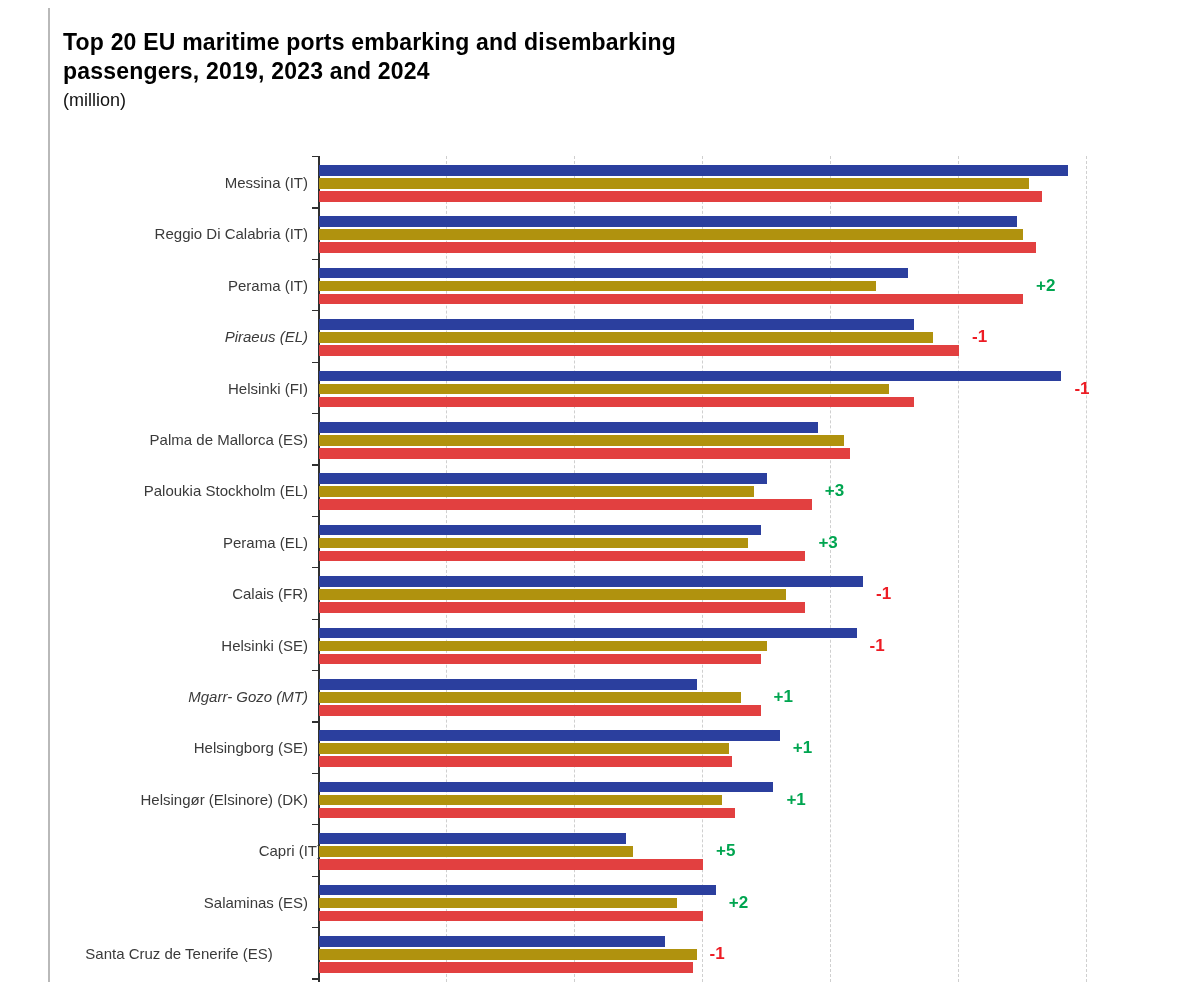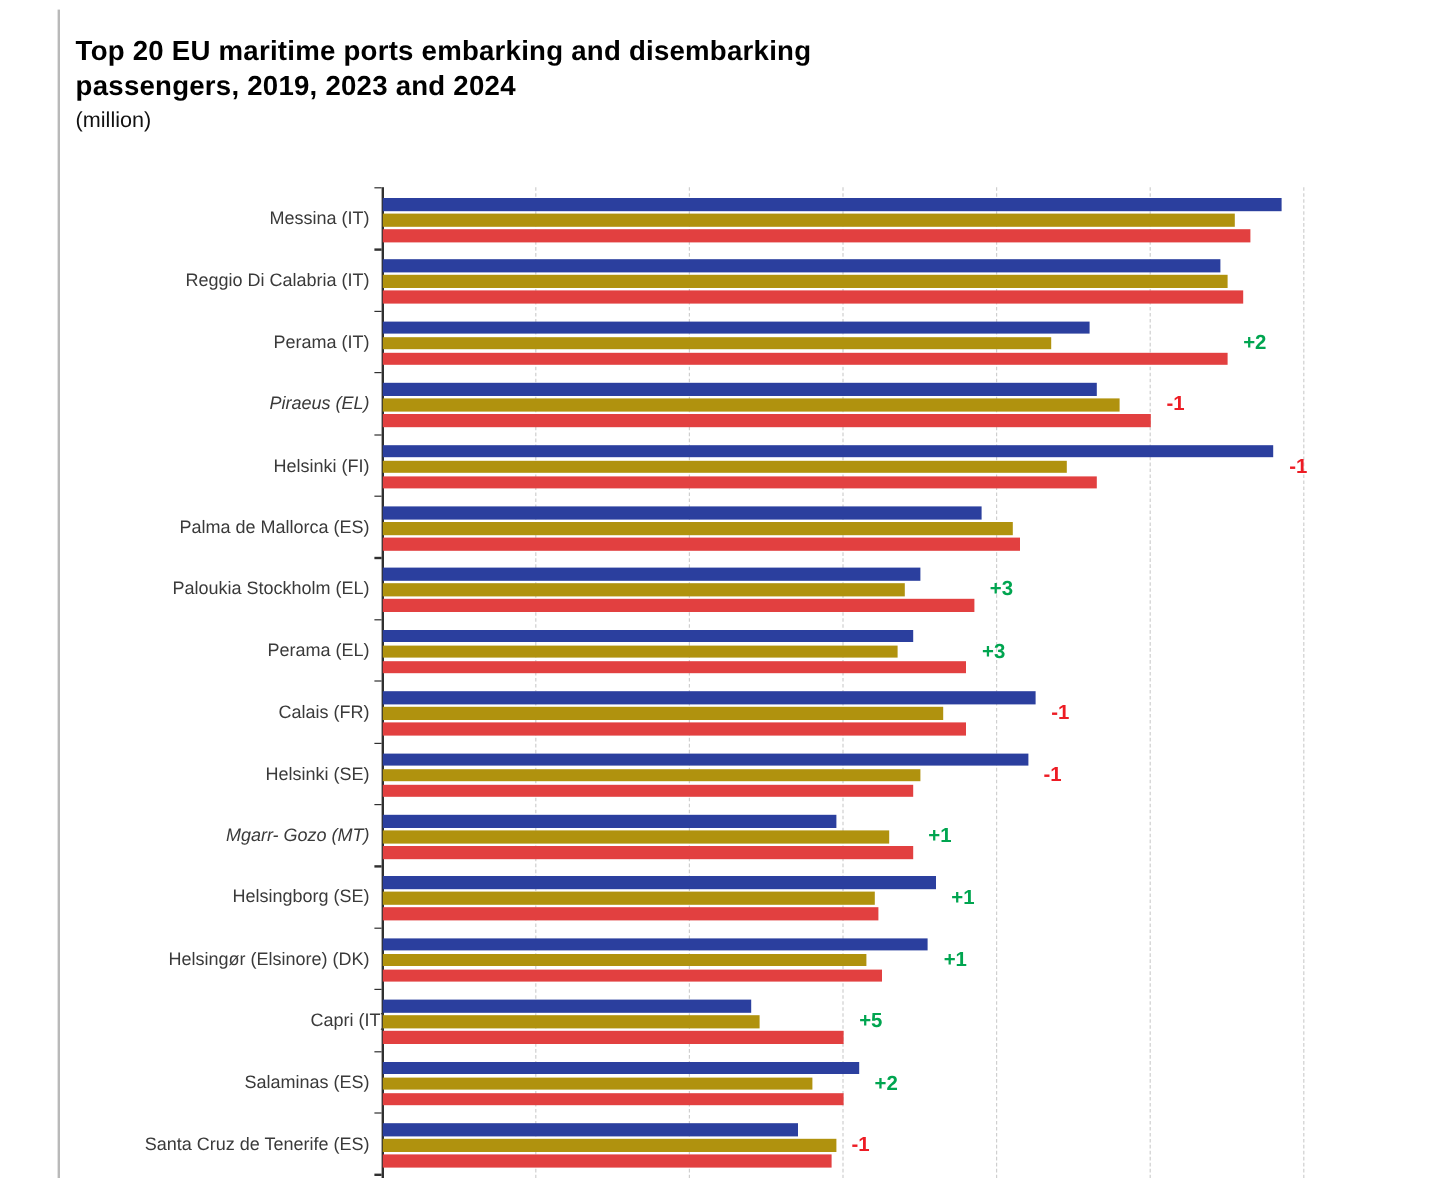--- a/index.html
+++ b/index.html
@@ -140,19 +140,19 @@
       <div class="port-label" style="left: 64px; width: 258px; top: 841.2px;">Capri (IT)</div>
       <div class="bar" style="left: 319px; top: 833.2px; width: 307.2px; height: 10.5px; background: rgb(43, 63, 158);"></div>
       <div class="bar" style="left: 319px; top: 846.2px; width: 313.6px; height: 10.5px; background: rgb(176, 146, 14);"></div>
       <div class="bar" style="left: 319px; top: 859.2px; width: 384px; height: 10.5px; background: rgb(226, 64, 64);"></div>
       <div class="rank-annotation" style="left: 716px; top: 851.2px; color: rgb(0, 165, 80);">+5</div>
       <div class="port-label" style="left: 50px; width: 258px; top: 892.6px;">Salaminas (ES)</div>
       <div class="bar" style="left: 319px; top: 884.6px; width: 396.8px; height: 10.5px; background: rgb(43, 63, 158);"></div>
       <div class="bar" style="left: 319px; top: 897.6px; width: 358.4px; height: 10.5px; background: rgb(176, 146, 14);"></div>
       <div class="bar" style="left: 319px; top: 910.6px; width: 384px; height: 10.5px; background: rgb(226, 64, 64);"></div>
       <div class="rank-annotation" style="left: 728.8px; top: 902.6px; color: rgb(0, 165, 80);">+2</div>
-      <div class="port-label" style="left: 50px; width: 258px; top: 944px;">Santa Cruz de Tenerife (ES)</div>
+      <div class="port-label" style="left: 50px; width: 258px; top: 944px; text-align: center;">Santa Cruz de Tenerife (ES)</div>
       <div class="bar" style="left: 319px; top: 936px; width: 345.6px; height: 10.5px; background: rgb(43, 63, 158);"></div>
       <div class="bar" style="left: 319px; top: 949px; width: 377.6px; height: 10.5px; background: rgb(176, 146, 14);"></div>
       <div class="bar" style="left: 319px; top: 962px; width: 374.4px; height: 10.5px; background: rgb(226, 64, 64);"></div>
       <div class="rank-annotation" style="left: 709.6px; top: 954px; color: rgb(237, 28, 36);">-1</div>
     </div>
 </div>
 
 </body></html>

